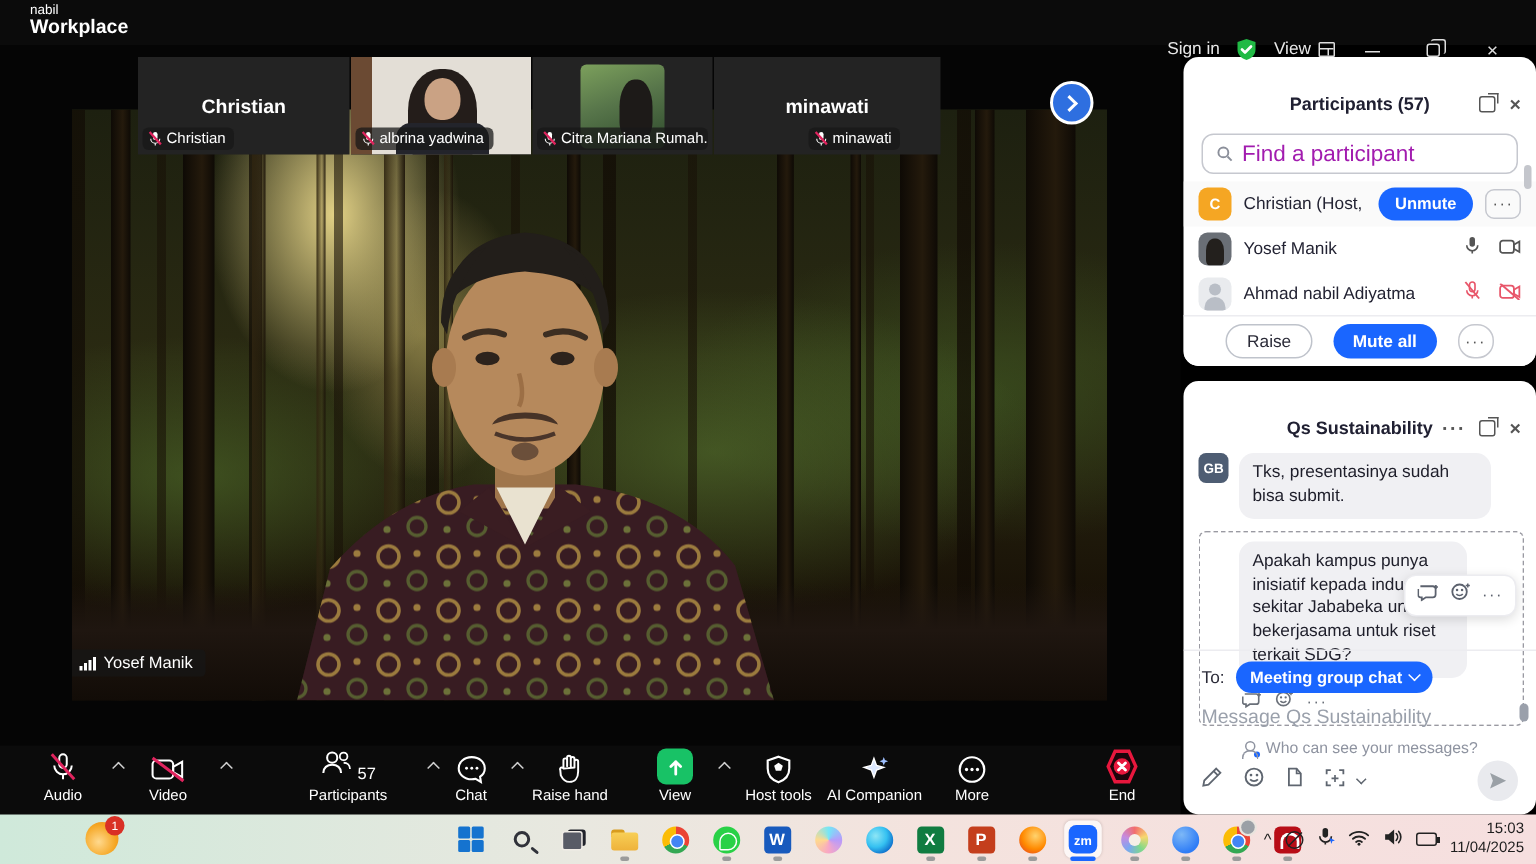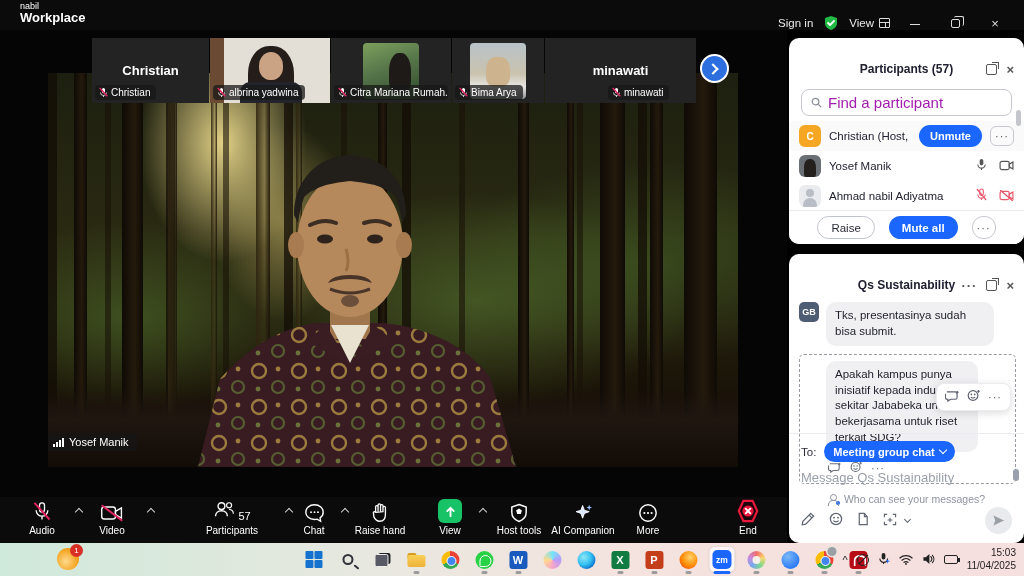--- a/index.html
+++ b/index.html
@@ -4,21 +4,21 @@
 <style>
   * { margin:0; padding:0; box-sizing:border-box; }
   html,body { width:1024px; height:576px; overflow:hidden; background:#000; }
   body { font-family:"Liberation Sans", sans-serif; position:relative; }
 
   
   .titlebar { position:absolute; left:0; top:0; width:1024px; height:30px; background:#0b0b0b; z-index:40; }
   .logo { position:absolute; left:20px; top:2px; color:#fff; line-height:1.05; }
   .logo .l1 { font-size:9px; }
   .logo .l2 { font-size:13px; font-weight:bold; }
-  .tb-right { position:absolute; right:0; top:8px; height:30px; display:flex; align-items:center; gap:10px; padding-right:14px; color:#e8e8e8; font-size:11.5px; }
+  .tb-right { position:absolute; right:0; top:18px; height:30px; display:flex; align-items:center; gap:10px; padding-right:14px; color:#e8e8e8; font-size:11.5px; }
   .shield { width:16px; height:16px; }
   .view-wrap { display:flex; align-items:center; gap:5px; }
   .grid-ic { display:inline-block; width:11px; height:10px; border:1px solid #ddd; border-radius:1px; position:relative; }
   .grid-ic:before { content:""; position:absolute; left:0; right:0; top:3px; border-top:1px solid #ddd; }
   .grid-ic:after { content:""; position:absolute; top:3px; bottom:0; left:5px; border-left:1px solid #ddd; }
   .winbtn { width:30px; text-align:center; color:#ddd; font-size:13px; }
   .min-ic { display:inline-block; width:10px; border-top:1.4px solid #ddd; vertical-align:middle; }
   .rest-ic { display:inline-block; width:9px; height:9px; border:1.2px solid #ddd; border-radius:2px; position:relative; }
   .rest-ic:before { content:""; position:absolute; left:2px; top:-4px; width:9px; height:9px; border:1.2px solid #ddd; border-left:none; border-bottom:none; border-radius:2px; }
 
@@ -190,21 +190,21 @@
     </span>
     <span class="winbtn"><span class="min-ic"></span></span>
     <span class="winbtn"><span class="rest-ic"></span></span>
     <span class="winbtn">×</span>
   </div>
 </div>
 
 <div class="stage"></div>
 
 <div class="strip">
-  <div class="tile" style="width:117px">
+  <div class="tile" style="width:141px">
     <div class="center-name">Christian</div>
     <div class="name-pill">
         <span class="mic-red">
           <svg width="9" height="11" viewBox="0 0 12 14">
             <rect x="4" y="1" width="4" height="7" rx="2" fill="#fff"></rect>
             <path d="M2 7a4 4 0 0 0 8 0" stroke="#fff" fill="none"></path>
             <line x1="6" y1="11" x2="6" y2="13" stroke="#fff"></line>
             <line x1="1" y1="1" x2="11" y2="12" stroke="#e0245e" stroke-width="2"></line>
           </svg>
         </span>
@@ -234,34 +234,20 @@
     <div class="name-pill">
         <span class="mic-red">
           <svg width="9" height="11" viewBox="0 0 12 14">
             <rect x="4" y="1" width="4" height="7" rx="2" fill="#fff"></rect>
             <path d="M2 7a4 4 0 0 0 8 0" stroke="#fff" fill="none"></path>
             <line x1="6" y1="11" x2="6" y2="13" stroke="#fff"></line>
             <line x1="1" y1="1" x2="11" y2="12" stroke="#e0245e" stroke-width="2"></line>
           </svg>
         </span>
         <span>Citra Mariana Rumah...</span>
-      </div>
-  </div>
-  <div class="tile" style="width:92px">
-    <div class="photo ph-bima"></div>
-    <div class="name-pill">
-        <span class="mic-red">
-          <svg width="9" height="11" viewBox="0 0 12 14">
-            <rect x="4" y="1" width="4" height="7" rx="2" fill="#fff"></rect>
-            <path d="M2 7a4 4 0 0 0 8 0" stroke="#fff" fill="none"></path>
-            <line x1="6" y1="11" x2="6" y2="13" stroke="#fff"></line>
-            <line x1="1" y1="1" x2="11" y2="12" stroke="#e0245e" stroke-width="2"></line>
-          </svg>
-        </span>
-        <span>Bima Arya</span>
       </div>
   </div>
   <div class="tile" style="width:151px">
     <div class="center-name">minawati</div>
     <div class="name-pill" style="left:63px">
         <span class="mic-red">
           <svg width="9" height="11" viewBox="0 0 12 14">
             <rect x="4" y="1" width="4" height="7" rx="2" fill="#fff"></rect>
             <path d="M2 7a4 4 0 0 0 8 0" stroke="#fff" fill="none"></path>
             <line x1="6" y1="11" x2="6" y2="13" stroke="#fff"></line>

